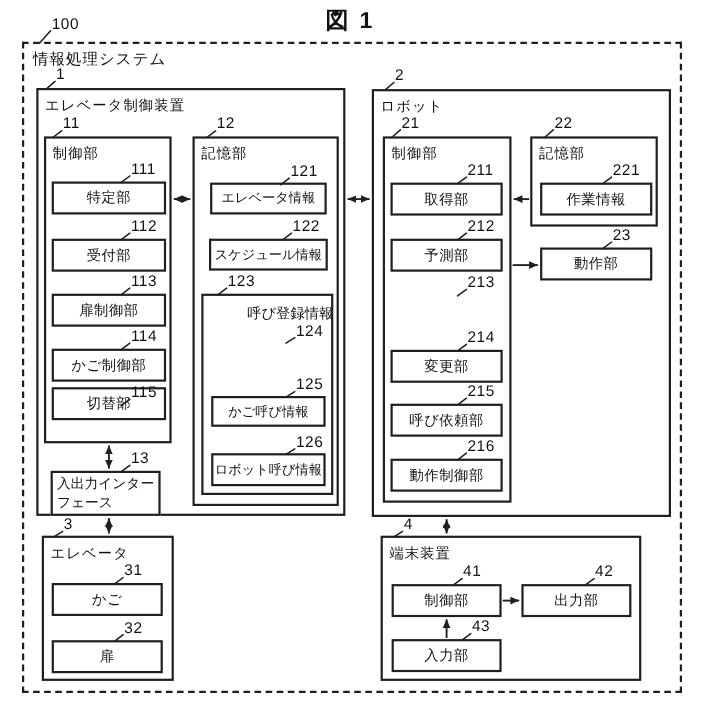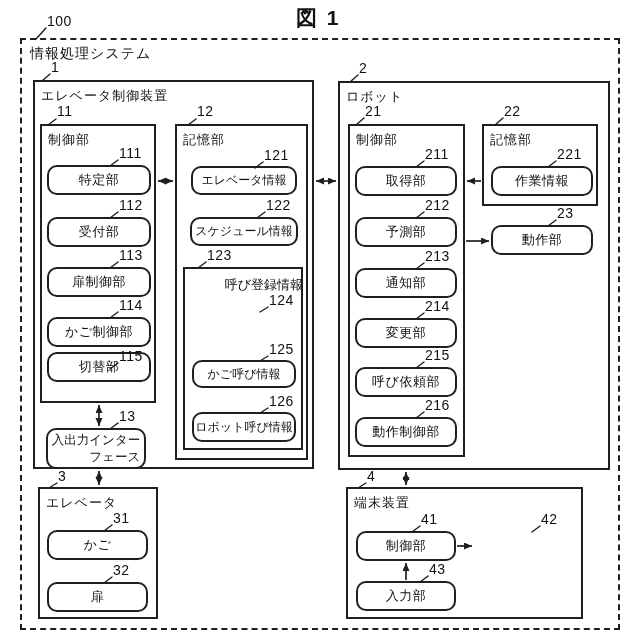--- a/index.html
+++ b/index.html
@@ -4,21 +4,21 @@
 <style>
   * { margin:0; padding:0; box-sizing:border-box; }
   html,body { background:#ffffff; }
   body { font-family:"Liberation Sans", sans-serif; color:#111; }
   #stage { position:relative; width:640px; height:640px; background:#fff; overflow:hidden; }
 
   .title { position:absolute; font-size:21px; font-weight:bold; letter-spacing:2px; }
 
   .dashedbox { position:absolute; border:2px dashed #1f1f1f; background:transparent; }
   .box { position:absolute; border:2px solid #1f1f1f; background:#fff; }
-  .leaf { display:flex; align-items:center; justify-content:center; text-align:right;border-radius:10px; }
+  .leaf { display:flex; align-items:center; justify-content:center; text-align:left; }
 
   .corner-label { position:absolute; font-size:13px; letter-spacing:1px; white-space:nowrap; }
   .lbl { font-size:13px; letter-spacing:0.5px; white-space:nowrap; }
   .lbl.sm { font-size:12px; letter-spacing:0; }
   .two-line { line-height:1.35; font-size:12.5px; letter-spacing:0; }
 
   .ref { position:absolute; font-size:14px; letter-spacing:0.5px; white-space:nowrap; }
 
   svg.layer { position:absolute; left:0; top:0; width:640px; height:640px; pointer-events:none; }
 </style>
@@ -83,23 +83,20 @@
 
   <div class="box" style="left:348px;top:124px;width:117px;height:333px"></div>
   <div class="corner-label" style="left:356px;top:131px">制御部</div>
 
   <div class="box leaf" style="left:355px;top:166px;width:102px;height:30px">
     <span class="lbl">取得部</span>
   </div>
   <div class="box leaf" style="left:355px;top:217px;width:102px;height:30px">
     <span class="lbl">予測部</span>
   </div>
-  <div class="box leaf" style="left:355px;top:268px;width:102px;height:30px">
-    <span class="lbl">通知部</span>
-  </div>
   <div class="box leaf" style="left:355px;top:318px;width:102px;height:30px">
     <span class="lbl">変更部</span>
   </div>
   <div class="box leaf" style="left:355px;top:367px;width:102px;height:30px">
     <span class="lbl">呼び依頼部</span>
   </div>
   <div class="box leaf" style="left:355px;top:417px;width:102px;height:30px">
     <span class="lbl">動作制御部</span>
   </div>
 
@@ -119,20 +116,23 @@
     <span class="lbl">かご</span>
   </div>
   <div class="box leaf" style="left:47px;top:582px;width:101px;height:30px">
     <span class="lbl">扉</span>
   </div>
 
   <div class="box" style="left:346px;top:487px;width:237px;height:132px"></div>
   <div class="corner-label" style="left:354px;top:494px">端末装置</div>
   <div class="box leaf" style="left:356px;top:531px;width:100px;height:30px">
     <span class="lbl">制御部</span>
+  </div>
+  <div class="box leaf" style="left:474px;top:531px;width:100px;height:30px">
+    <span class="lbl">出力部</span>
   </div>
   <div class="box leaf" style="left:356px;top:581px;width:100px;height:30px">
     <span class="lbl">入力部</span>
   </div>
 
   <span class="ref" style="left:47px;top:13px">100</span>
   <span class="ref" style="left:51px;top:59px">1</span>
   <span class="ref" style="left:57px;top:103px">11</span>
   <span class="ref" style="left:197px;top:103px">12</span>
   <span class="ref" style="left:119px;top:145px">111</span>

